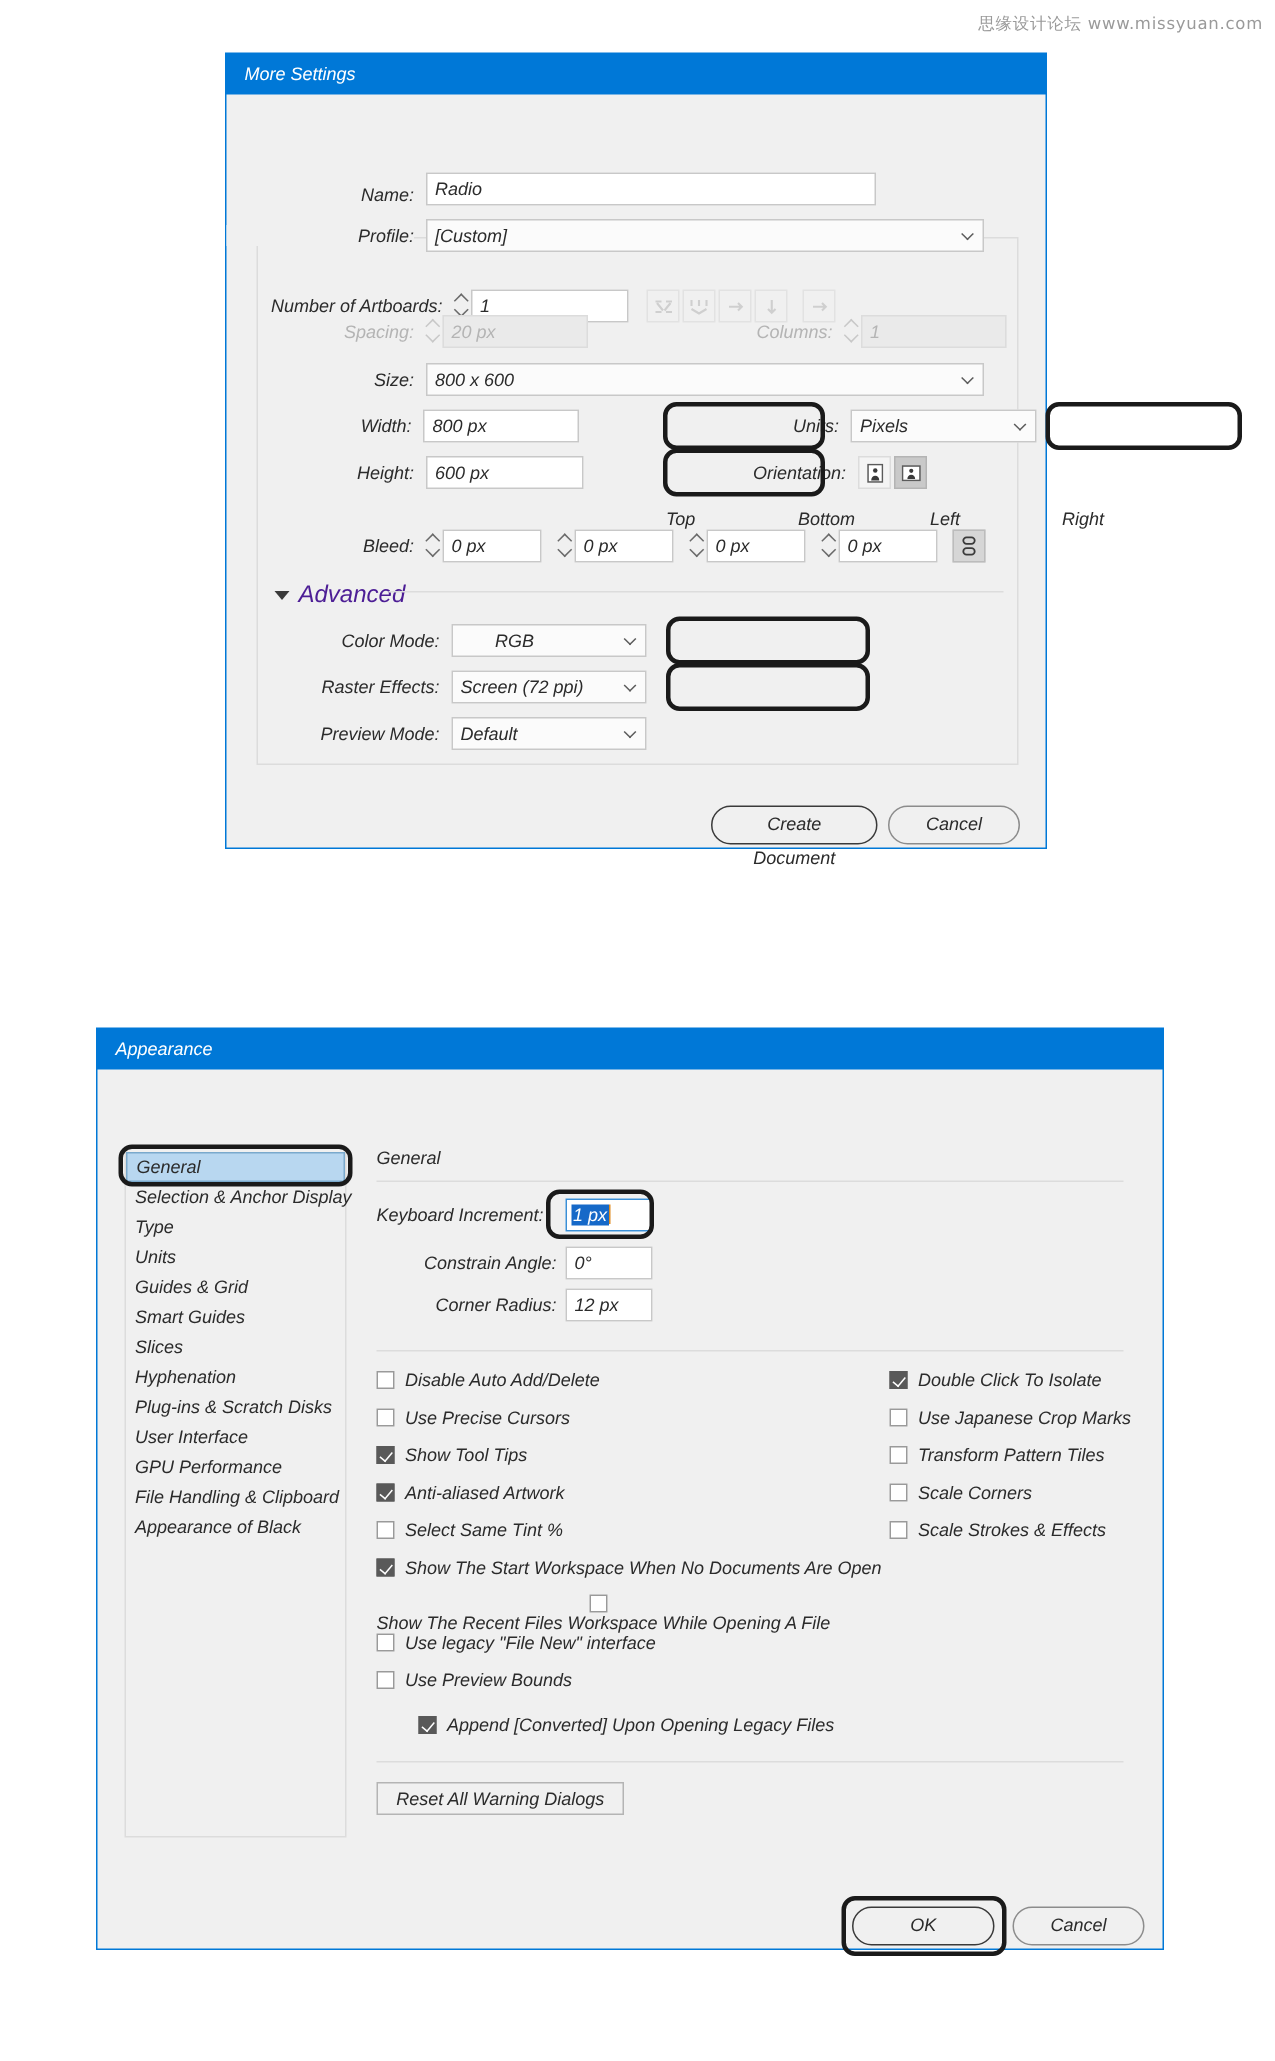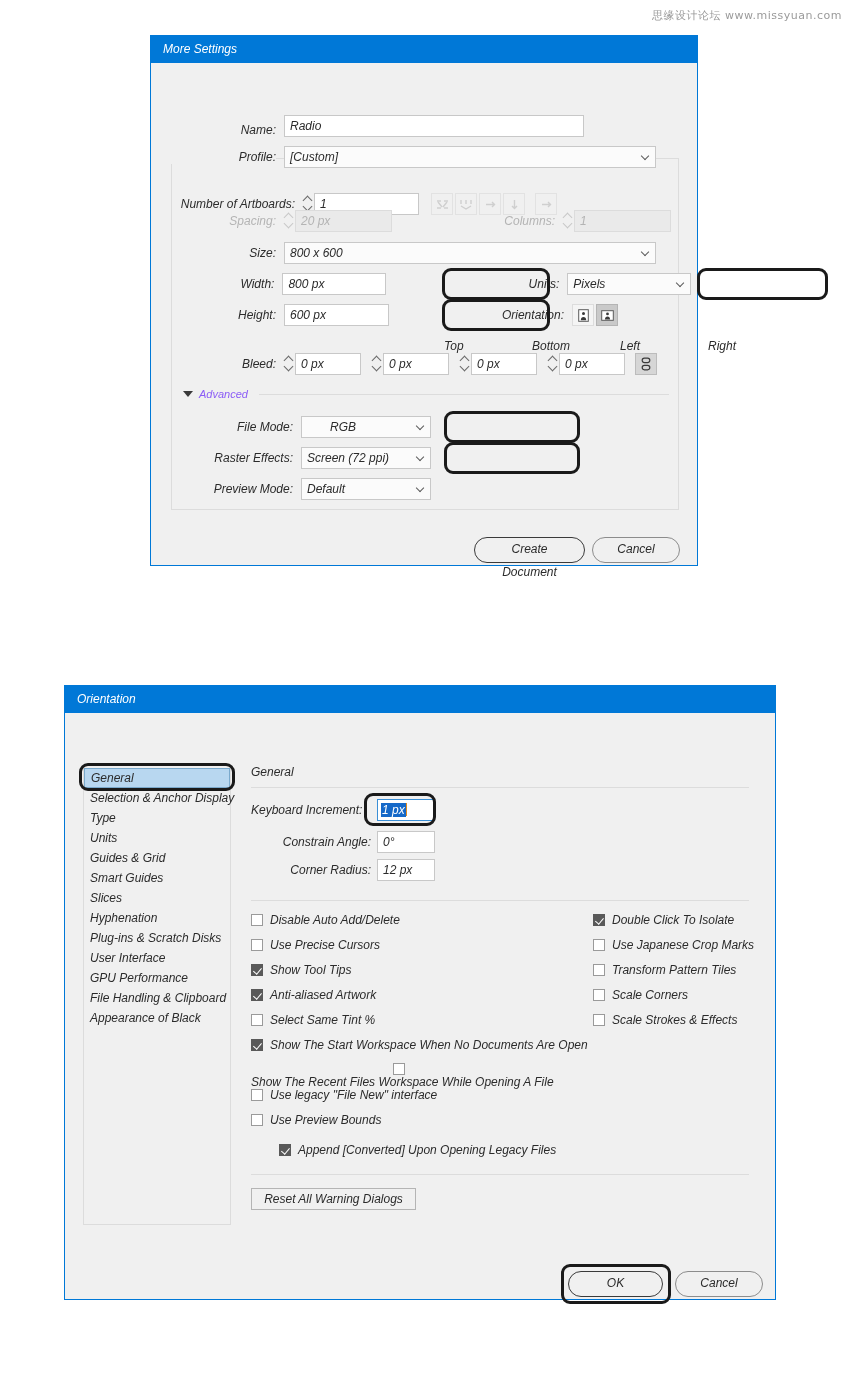--- a/index.html
+++ b/index.html
@@ -166,22 +166,22 @@
     margin-right: 2px;
   }
   .iconbtn.on { background: #c9c9c9; border-color: #b4b4b4; }
   .iconbtn.plain { background: #f0f0f0; border-color: #e2e2e2; }
 
   
   .adv-header {
     position: absolute;
     display: flex;
     align-items: center;
-    font-size: 11px;
-    color: #8b5cf6;
+    font-size: 16px;
+    color: #4c1d95;
   }
   .adv-tri {
     width: 0; height: 0;
     border-left: 5px solid transparent;
     border-right: 5px solid transparent;
     border-top: 6px solid #3a3a3a;
     margin-right: 6px;
   }
   .adv-rule {
     position: absolute;
@@ -443,21 +443,21 @@
       </div>
     </div>
 
     <div class="adv-header" style="left:32px; top:325px;">
       <span class="adv-tri"></span>
       <span>Advanced</span>
     </div>
     <div class="adv-rule" style="left:108px; top:331px; width:410px;"></div>
 
     <div class="ms-row" style="left:0; top:353px; width:520px;">
-      <div class="lbl" style="width:142px;">File Mode:</div>
+      <div class="lbl" style="width:142px;">Color Mode:</div>
       <div class="selectfield" style="margin-left:8px; width:130px;padding-left:28px;">
         <span>RGB</span>
         <span class="caret"></span>
       </div>
     </div>
     <div class="ring" style="left:293px; top:348px; width:136px; height:32px;"></div>
 
     <div class="ms-row" style="left:0; top:384px; width:520px;">
       <div class="lbl" style="width:142px;">Raster Effects:</div>
       <div class="selectfield" style="margin-left:8px; width:130px;">
@@ -474,21 +474,21 @@
         <span class="caret"></span>
       </div>
     </div>
 
     <div class="pillbtn" style="position:absolute; left:323px; top:474px; width:111px;">Create Document</div>
     <div class="pillbtn light" style="position:absolute; left:441px; top:474px; width:88px;">Cancel</div>
   </div>
 </div>
 
 <div class="dialog" id="dlg-preferences">
-  <div class="dlg-titlebar">Orientation</div>
+  <div class="dlg-titlebar">Appearance</div>
 
   <div class="dlg-body">
 
     <div class="pref-list" id="pref-list">
         <div class="pref-item sel">General</div>
         <div class="pref-item">Selection &amp; Anchor Display</div>
         <div class="pref-item">Type</div>
         <div class="pref-item">Units</div>
         <div class="pref-item">Guides &amp; Grid</div>
         <div class="pref-item">Smart Guides</div>

